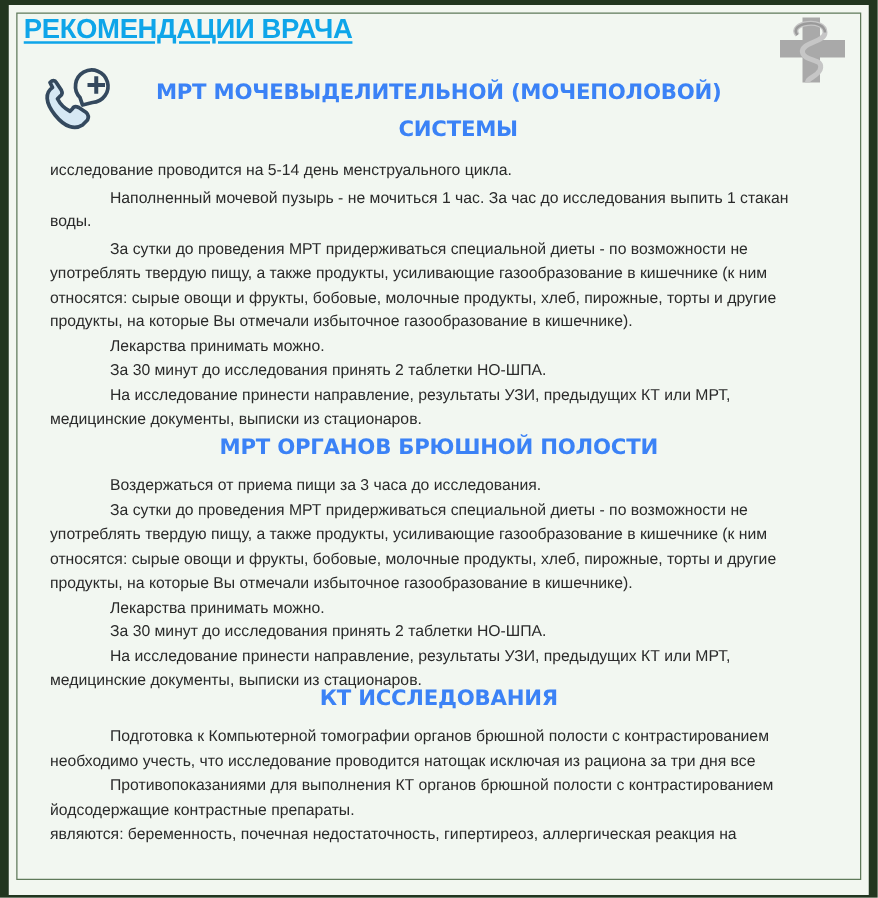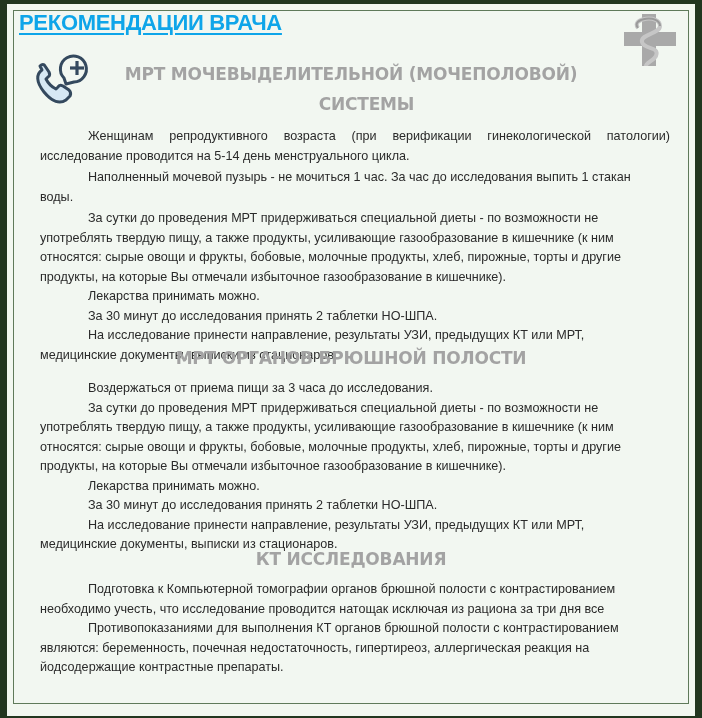--- a/index.html
+++ b/index.html
@@ -32,21 +32,21 @@
   }
   .logo {
     position: absolute; left: 620px; top: 10px; width: 60px; height: 58px;
   }
   .phone-icon {
     position: absolute; left: 30px; top: 48px; width: 70px; height: 60px;
   }
   .h {
     position: absolute; left: 0; right: 0; text-align: center;
     font-family: "DejaVu Sans", sans-serif; font-weight: bold;
-    color: #a3a3a3; font-size: 17px; letter-spacing: -0.2px;
+    color: #3b82f6; font-size: 17px; letter-spacing: -0.2px;
   }
   .p {
     position: absolute; font-family: "Liberation Sans", sans-serif;
     font-size: 12.6px; color: #2a2a2a; line-height: 19.5px;
     text-align: justify;
   }
   .ind { text-indent: 48px; }
   .line { display: block; white-space: nowrap; }
 </style>
 </head>
@@ -70,21 +70,20 @@
   <path d="M34 30 A 13 13 0 1 1 44 34 L 36 36 Z" fill="none" stroke="#34495e" stroke-width="3" stroke-linejoin="round"></path>
   <line x1="47" y1="13" x2="47" y2="27" stroke="#34495e" stroke-width="3.2"></line>
   <line x1="40" y1="20" x2="54" y2="20" stroke="#34495e" stroke-width="3.2"></line>
 </svg>
 
 <div class="h" style="top:64px;">МРТ МОЧЕВЫДЕЛИТЕЛЬНОЙ (МОЧЕПОЛОВОЙ)</div>
 <div class="h" style="top:94px; left:31px;">СИСТЕМЫ</div>
 
 <div class="p" style="left:40px; top:127px; width:630px;">
   <div class="ind">
-    <span class="line" style="text-align: justify; text-align-last: justify; font-size: 12.6px;">Женщинам репродуктивного возраста (при верификации гинекологической патологии)</span>
     <span class="line" style="text-indent: 0px; font-size: 12.6px;">исследование проводится на 5-14 день менструального цикла.</span>
   </div>
   <div class="ind" style="margin-top:2px">
     <span class="line" style="font-size: 12.6px;">Наполненный мочевой пузырь - не мочиться 1 час. За час до исследования выпить 1 стакан</span>
     <span class="line" style="text-indent: 0px; font-size: 12.6px;">воды.</span>
   </div>
   <div class="ind" style="margin-top:2px">
     <span class="line" style="font-size: 12.6px;">За сутки до проведения МРТ придерживаться специальной диеты - по возможности не</span>
     <span class="line" style="text-indent: 0px; font-size: 12.6px;">употреблять твердую пищу, а также продукты, усиливающие газообразование в кишечнике (к ним</span>
     <span class="line" style="text-indent: 0px; font-size: 12.6px;">относятся: сырые овощи и фрукты, бобовые, молочные продукты, хлеб, пирожные, торты и другие</span>
@@ -128,16 +127,16 @@
 
 <div class="h" style="top:549px;">КТ ИССЛЕДОВАНИЯ</div>
 
 <div class="p" style="left:40px; top:580px; width:630px;">
   <div class="ind">
     <span class="line" style="font-size: 12.6px;">Подготовка к Компьютерной томографии органов брюшной полости с контрастированием</span>
     <span class="line" style="text-indent: 0px; font-size: 12.6px;">необходимо учесть, что исследование проводится натощак исключая из рациона за три дня все</span>
   </div>
   <div class="ind">
     <span class="line" style="font-size: 12.6px;">Противопоказаниями для выполнения КТ органов брюшной полости с контрастированием</span>
+    <span class="line" style="text-indent: 0px; font-size: 12.6px;">йодсодержащие контрастные препараты.</span>
     <span class="line" style="text-indent: 0px; font-size: 12.6px;">являются: беременность, почечная недостаточность, гипертиреоз, аллергическая реакция на</span>
-    <span class="line" style="text-indent: 0px; font-size: 12.6px;">йодсодержащие контрастные препараты.</span>
   </div>
 </div>
 
 </body></html>

